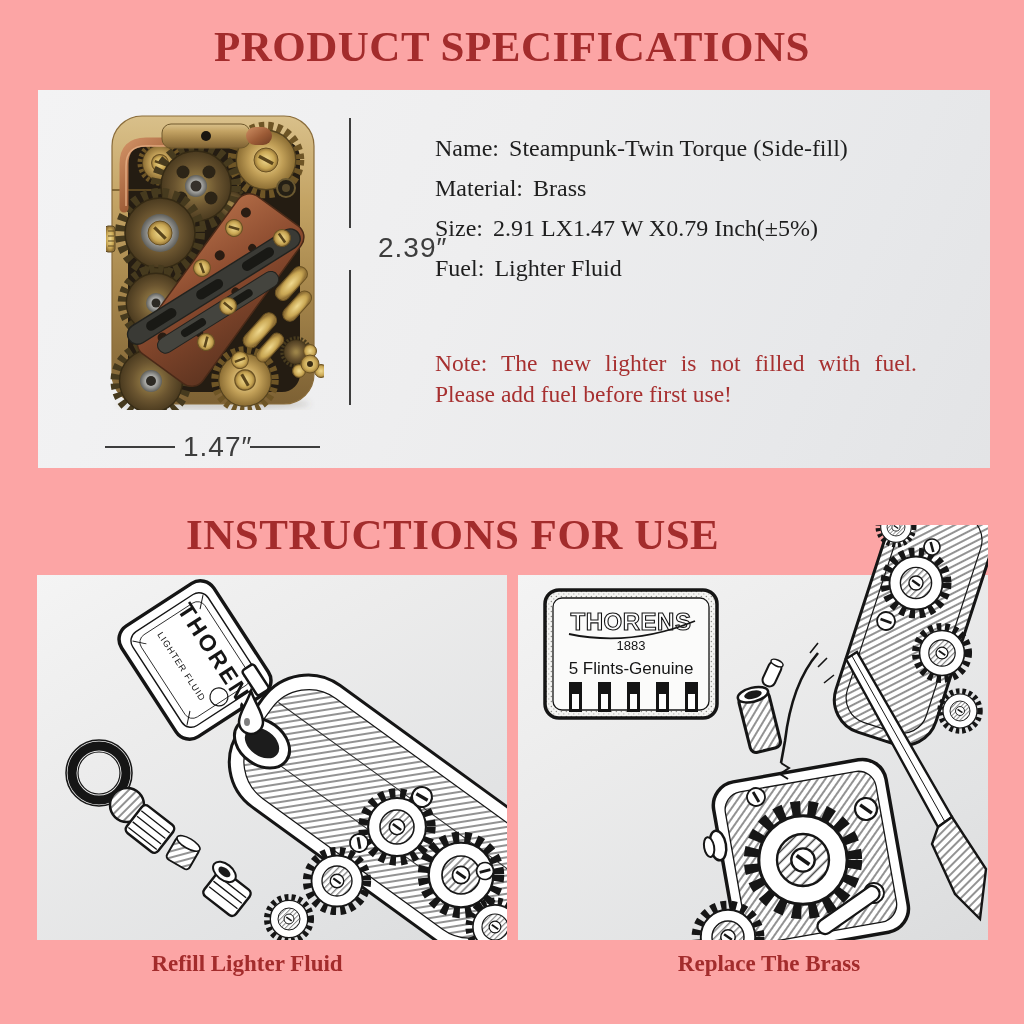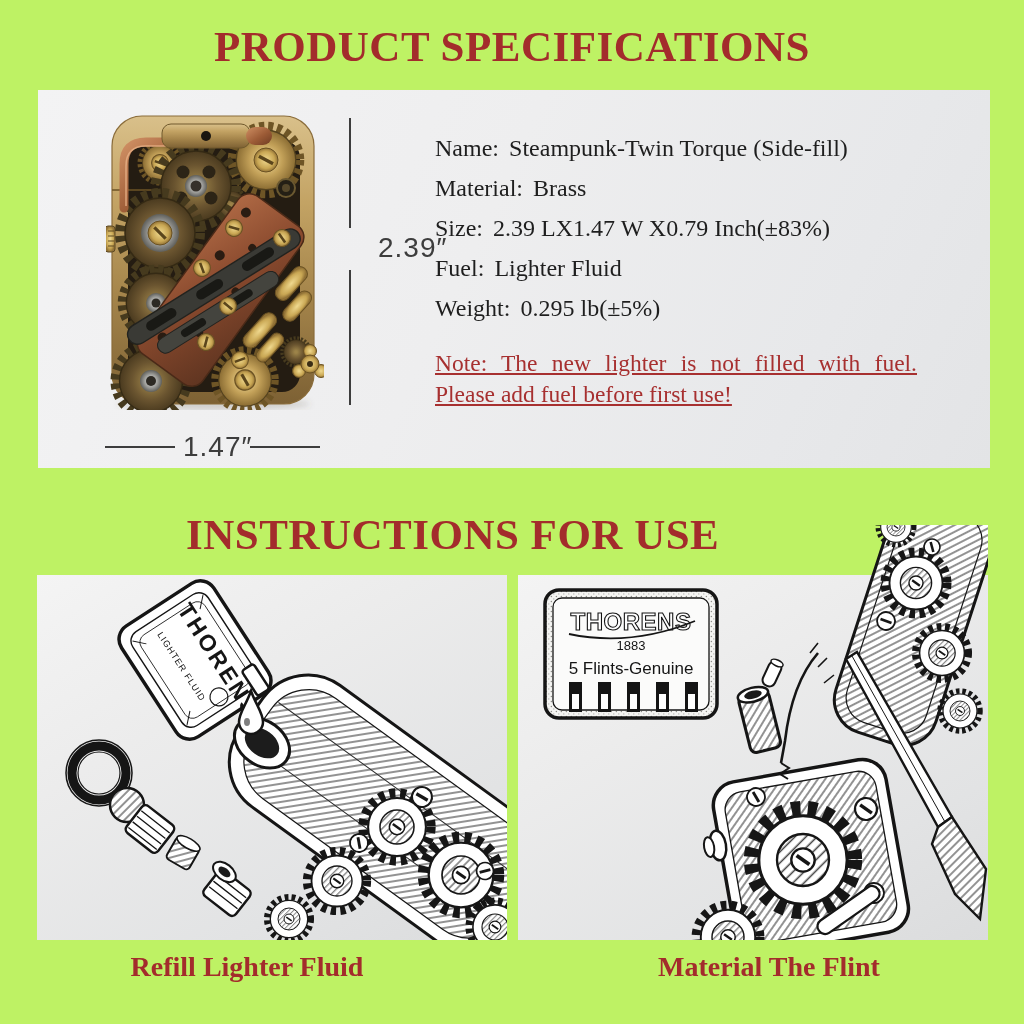--- a/index.html
+++ b/index.html
@@ -5,21 +5,21 @@
   :root{
     --heading-red:#A32C2C;
     --note-red:#A73030;
     --text-dark:#1E1E1E;
     --dim-gray:#3D3D3D;
   }
   *{margin:0;padding:0;box-sizing:border-box;}
   html,body{background:#ffffff;}
   .page{
     position:relative;width:1024px;height:1024px;margin:0 auto;
-    background:#bef264;overflow:hidden;
+    background:#fca5a5;overflow:hidden;
     font-family:"Liberation Serif",serif;
   }
   .title{
     position:absolute;color:var(--heading-red);
     font-family:"Liberation Serif",serif;font-weight:700;
     font-size:43px;letter-spacing:.5px;white-space:nowrap;
   }
   .title1{top:22px;left:0;width:100%;text-align:center;}
   .title2{top:494px;left:186px;margin-top:16px;}
   .spec-panel{
@@ -29,32 +29,32 @@
   .lighter-photo{position:absolute;left:68px;top:20px;}
   .dim-seg{position:absolute;background:var(--dim-gray);}
   .dim-label{
     position:absolute;font-family:"Liberation Sans",sans-serif;
     color:var(--dim-gray);font-size:28px;letter-spacing:1px;white-space:nowrap;
   }
   .specs{position:absolute;left:397px;top:38px;}
   .spec-row{font-size:24px;line-height:40px;color:var(--text-dark);white-space:nowrap;}
   .spec-value{margin-left:.42em;text-align:right;}
   .note{position:absolute;left:397px;top:258px;width:482px;color:var(--note-red);
-        font-size:23.5px;line-height:31px;text-decoration:underline;}
+        font-size:23.5px;line-height:31px;}
   .note-l1{text-align:justify;text-align-last:justify;}
   .art-panel{
     position:absolute;width:470px;height:365px;top:575px;
     background:linear-gradient(150deg,#f4f4f4 0%,#ececec 35%,#e2e3e4 75%,#dbdcdd 100%);
   }
   .panel-left{left:37px;}
   .panel-right{left:518px;}
   .art-panel svg{position:absolute;left:0;}
   .caption{
     position:absolute;width:470px;text-align:center;top:951px;
-    color:var(--heading-red);font-weight:700;font-size:28px;
+    color:var(--heading-red);font-weight:700;font-size:23px;
     font-family:"Liberation Serif",serif;white-space:nowrap;
   }
   .cap-left{left:12px;}
   .cap-right{left:534px;}
   text{font-family:"Liberation Sans",sans-serif;}
 </style>
 </head>
 <body>
 
 <div class="page">
@@ -258,23 +258,22 @@
     <div class="dim-seg" style="left:311px;top:180px;width:2px;height:135px;"></div>
     <div class="dim-label" style="left:340px;top:142px;">2.39″</div>
 
     <div class="dim-seg" style="left:67px;top:356px;width:70px;height:2px;"></div>
     <div class="dim-seg" style="left:212px;top:356px;width:70px;height:2px;"></div>
     <div class="dim-label" style="left:145px;top:341px;">1.47″</div>
 
     <div class="specs">
       <div class="spec-row"><span>Name:</span><span class="spec-value">Steampunk-Twin Torque (Side-fill)</span></div>
       <div class="spec-row"><span>Material:</span><span class="spec-value">Brass</span></div>
-      <div class="spec-row"><span>Size:</span><span class="spec-value">2.39 LX1.47 W X0.79 Inch(±83%)</span></div>
+      <div class="spec-row"><span>Size:</span><span class="spec-value">2.91 LX1.47 W X0.79 Inch(±5%)</span></div>
       <div class="spec-row"><span>Fuel:</span><span class="spec-value">Lighter Fluid</span></div>
-      <div class="spec-row"><span>Weight:</span><span class="spec-value">0.295 lb(±5%)</span></div>
     </div>
 
     <div class="note">
       <div class="note-l1">Note: The new lighter is not filled with fuel.</div>
       <div>Please add fuel before first use!</div>
     </div>
   </div>
 
   <h2 class="title title2">INSTRUCTIONS FOR USE</h2>
 
@@ -420,14 +419,14 @@
 
       <g>
         <polygon points="328,134 339,127 434,292 420,302" fill="#ffffff" stroke="#151515" stroke-width="2.4"></polygon>
         <polygon points="420,302 434,292 468,344 462,394 437,369 414,319" fill="url(#hatchL)" stroke="#151515" stroke-width="2.4"></polygon>
         <line x1="334" y1="131" x2="427" y2="297" stroke="#151515" stroke-width="1"></line>
       </g>
     </svg>
   </div>
 
   <div class="caption cap-left">Refill Lighter Fluid</div>
-  <div class="caption cap-right">Material The Flint</div>
+  <div class="caption cap-right">Replace The Brass</div>
 </div>
 
 </body></html>

